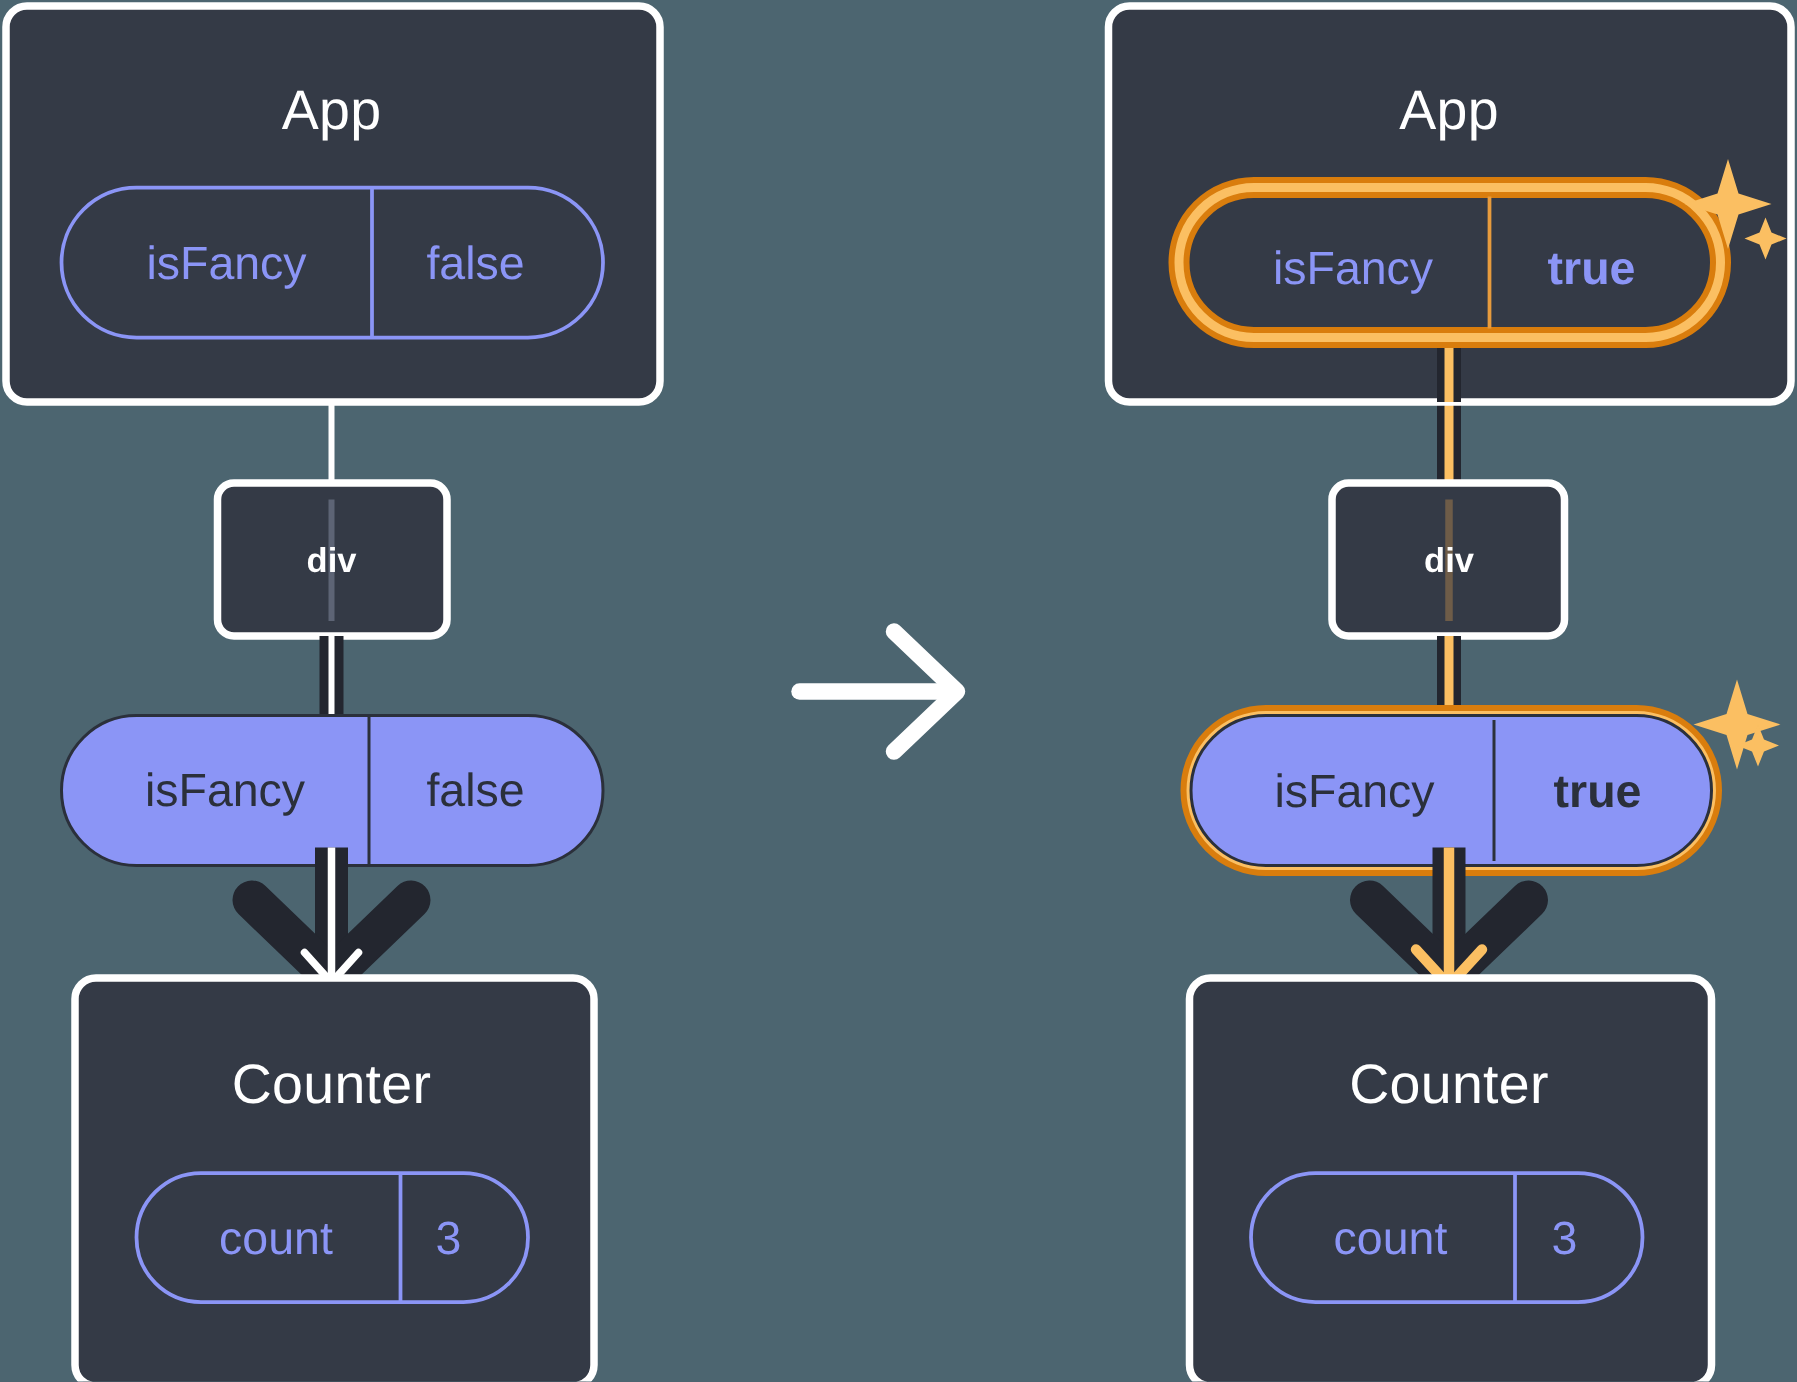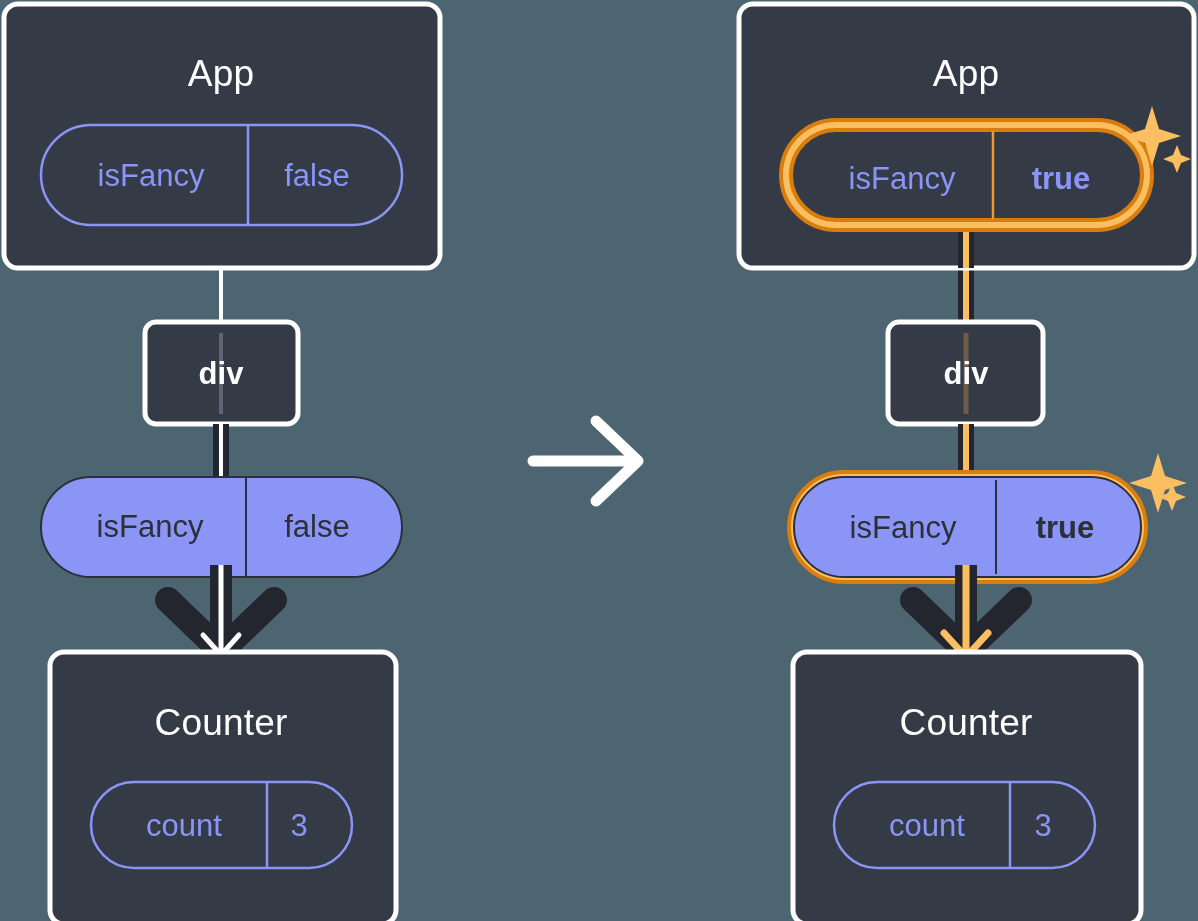--- a/index.html
+++ b/index.html
@@ -32,21 +32,21 @@
     pointer-events: none;
   }
   .comp-title {
     color: #ffffff;
     font-size: 37px;
     font-weight: 400;
     letter-spacing: 0.2px;
   }
   .tag-title {
     color: #ffffff;
-    font-size: 31px;
+    font-size: 23px;
     font-weight: 700;
   }
   .pill-text-outline {
     color: #8b95f6;
     font-size: 31px;
     font-weight: 400;
   }
   .pill-text-filled {
     color: #2b303b;
     font-size: 31px;

